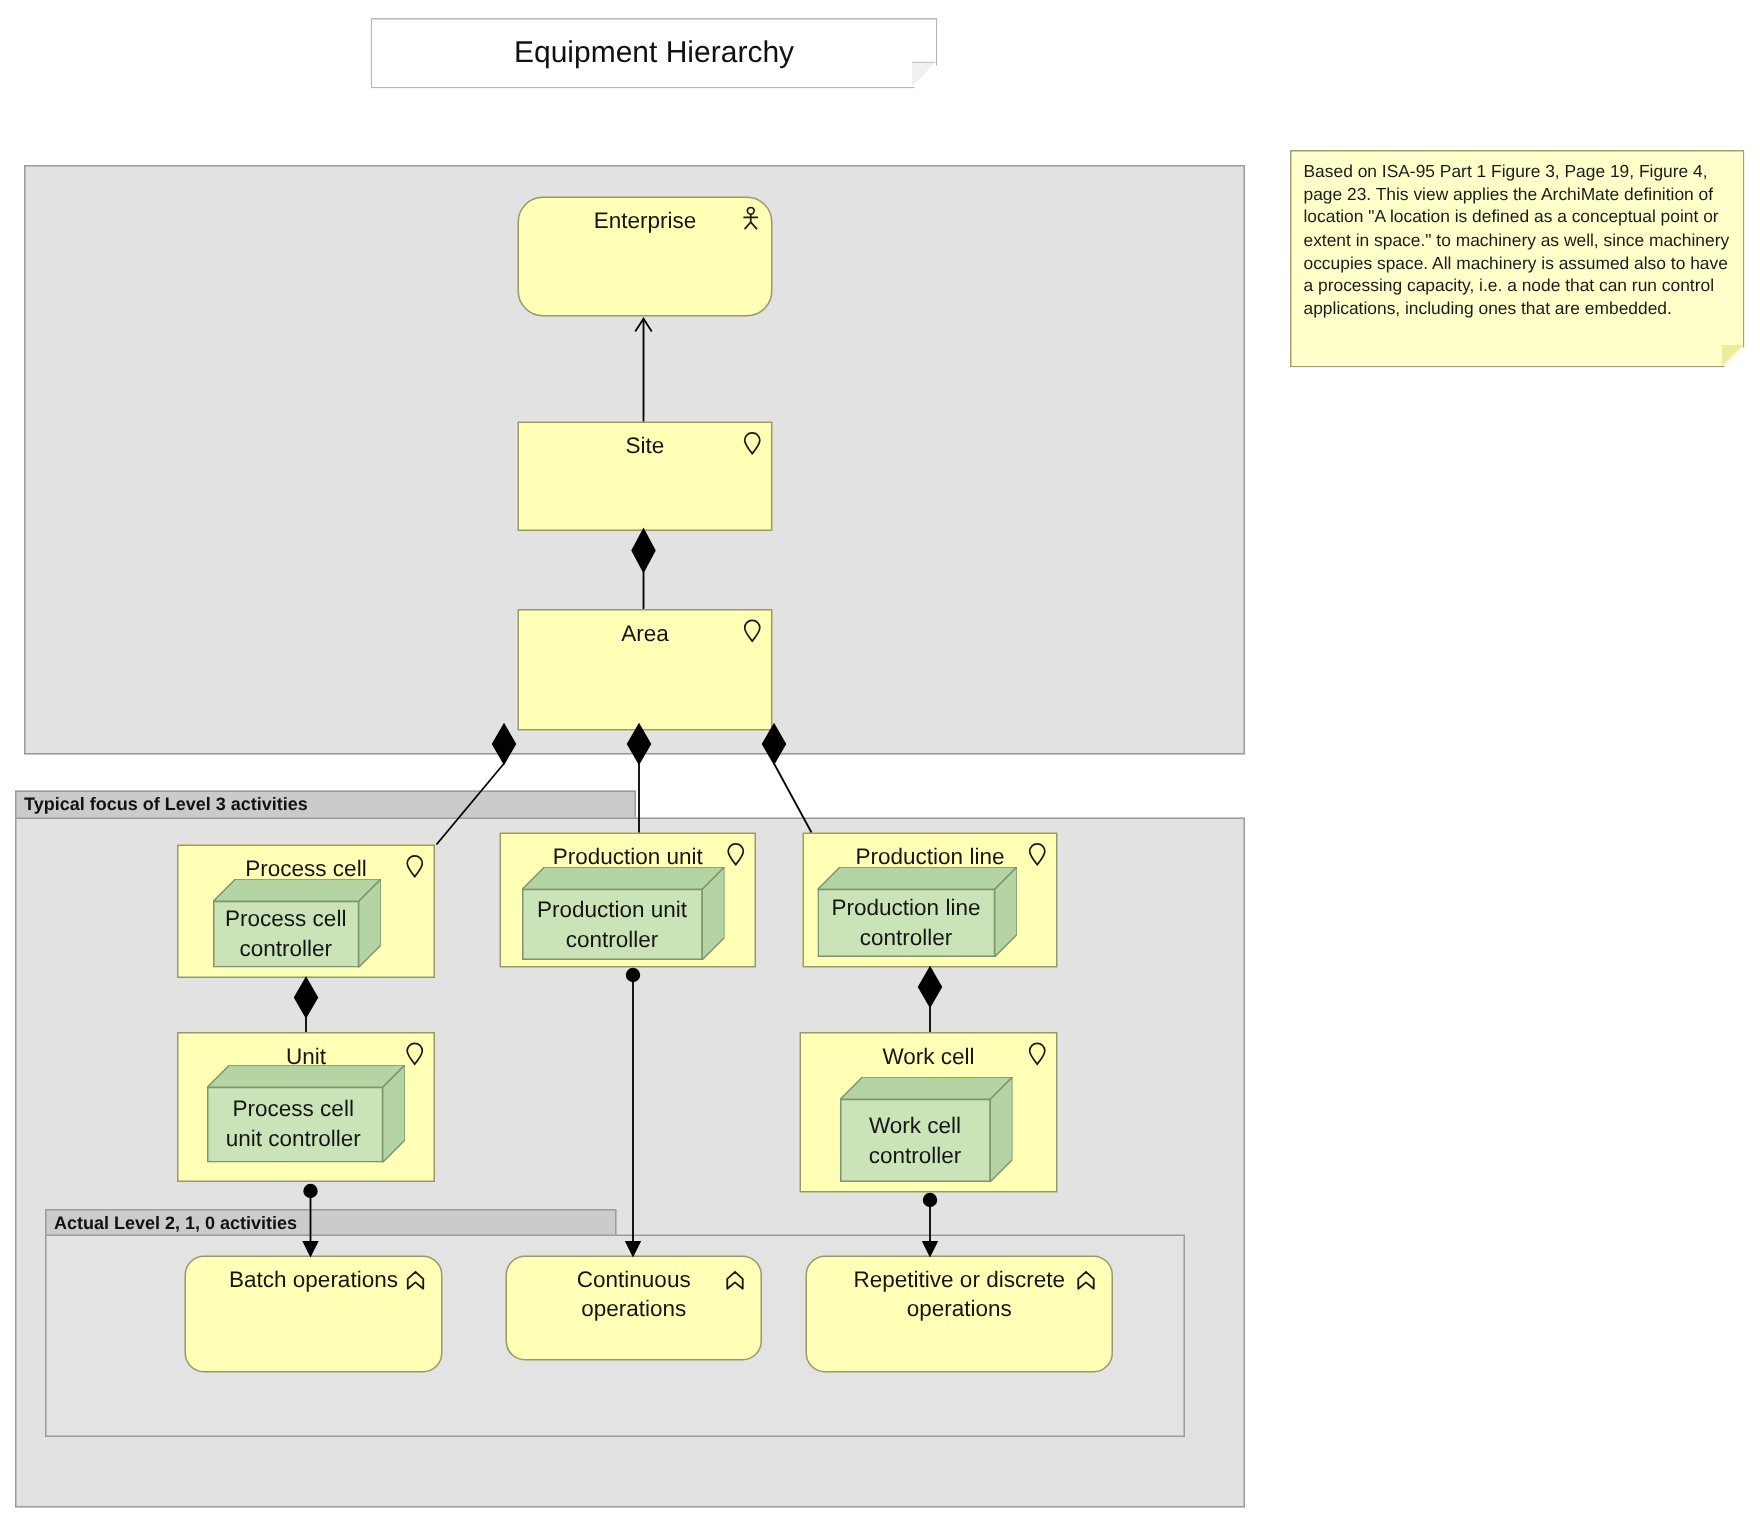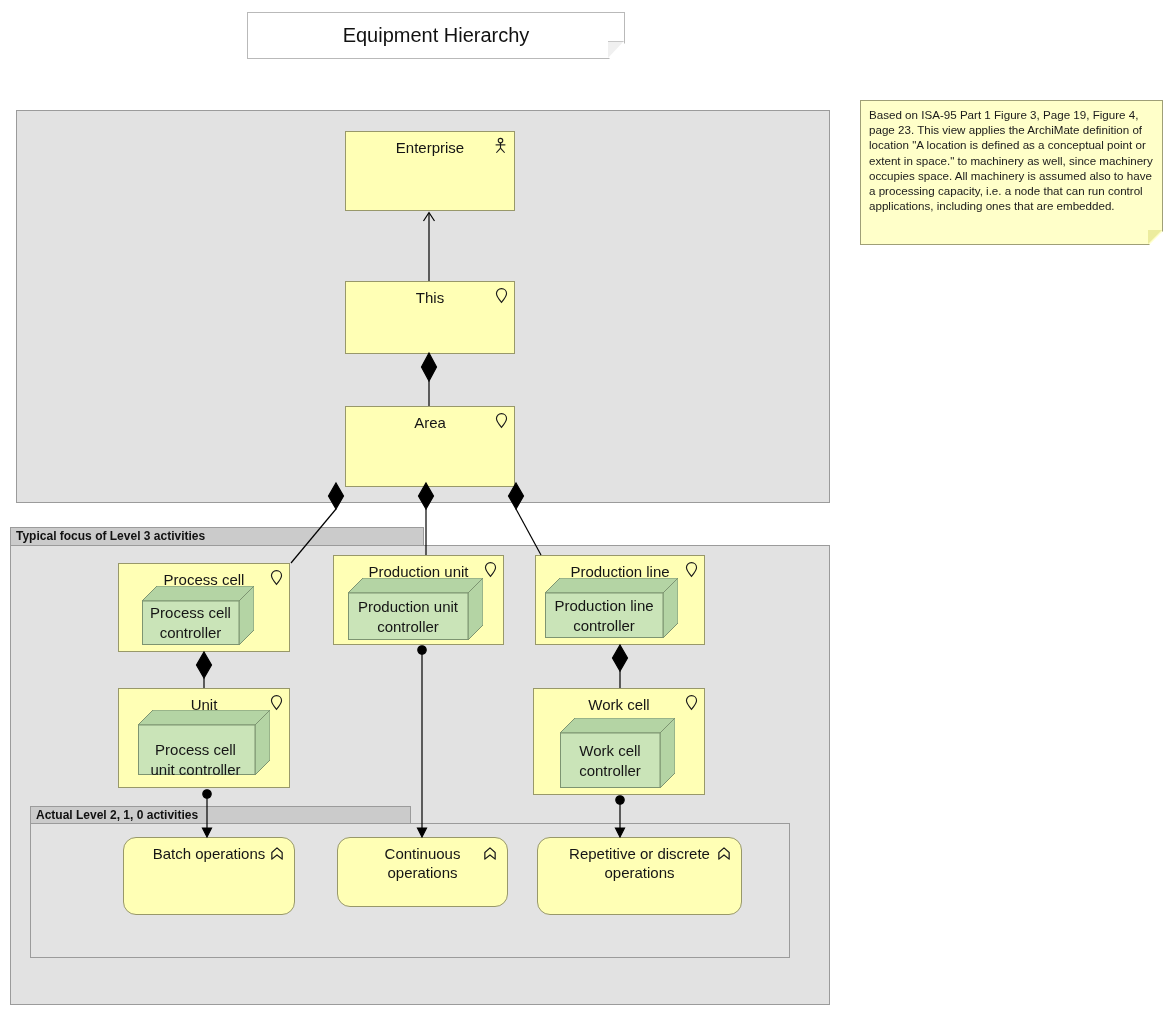--- a/index.html
+++ b/index.html
@@ -60,40 +60,40 @@
   <div class="group-tab" style="left:30px;top:806px;width:381px;height:18px;">
     <span>Actual Level 2, 1, 0 activities</span>
   </div>
   <div class="group-body" style="left:30px;top:823px;width:760px;height:135px;background:#e3e3e3;"></div>
 
   <div class="note">
     <div class="fold"></div>
     <span>Based on ISA-95 Part 1 Figure 3, Page 19, Figure 4, page 23. This view applies the ArchiMate definition of location "A location is defined as a conceptual point or extent in space." to machinery as well, since machinery occupies space. All machinery is assumed also to have a processing capacity, i.e. a node that can run control applications, including ones that are embedded.</span>
   </div>
 
-  <div class="el" style="left:345px;top:131px;width:170px;height:80px;">
+  <div class="el" style="left:345px;top:131px;width:170px;height:80px;border-radius:17px;">
     <span class="icon">
       <svg width="15" height="18" viewBox="0 0 16 18" fill="none" stroke="#1a1a1a" stroke-width="1.2">
         <circle cx="8" cy="3.2" r="2.4"></circle>
           <line x1="8" y1="5.6" x2="8" y2="11.2"></line>
         <line x1="2.8" y1="7.8" x2="13.2" y2="7.8"></line>
         <line x1="8" y1="11.2" x2="3.6" y2="16.2"></line>
           <line x1="8" y1="11.2" x2="12.4" y2="16.2"></line>
       </svg>
     </span>
     <div class="lbl">Enterprise</div>
   </div>
 
   <div class="el" style="left:345px;top:281px;width:170px;height:73px;">
     <span class="icon">
       <svg width="13" height="17" viewBox="0 0 16 20" fill="none" stroke="#1a1a1a" stroke-width="1.4">
         <path d="M8 1.5 C11.6 1.5 14.2 4.2 14.2 7.6 C14.2 11 8 18.5 8 18.5 C8 18.5 1.8 11 1.8 7.6 C1.8 4.2 4.4 1.5 8 1.5 Z"></path>
       </svg>
     </span>
-    <div class="lbl">This</div>
+    <div class="lbl">Site</div>
   </div>
 
   <div class="el" style="left:345px;top:406px;width:170px;height:81px;">
     <span class="icon">
       <svg width="13" height="17" viewBox="0 0 16 20" fill="none" stroke="#1a1a1a" stroke-width="1.4">
         <path d="M8 1.5 C11.6 1.5 14.2 4.2 14.2 7.6 C14.2 11 8 18.5 8 18.5 C8 18.5 1.8 11 1.8 7.6 C1.8 4.2 4.4 1.5 8 1.5 Z"></path>
       </svg>
     </span>
     <div class="lbl">Area</div>
   </div>
@@ -196,21 +196,21 @@
     </svg>
     <div class="node-lbl" style="left:0;top:15px;width:118px;height:45px;padding:0 5px;">Production line controller</div>
   </div>
 
   <div class="node" style="left:138px;top:710px;width:132px;height:65px;">
     <svg width="132" height="65" viewBox="0 0 132 65">
       <polygon points="0,15 15,0 132,0 117,15" fill="#b4d4a4" stroke="#7d9471" stroke-width="1"></polygon>
       <polygon points="117,15 132,0 132,50 117,65" fill="#b4d4a4" stroke="#7d9471" stroke-width="1"></polygon>
       <rect x="0.5" y="15" width="116.5" height="49.5" fill="#cae4b8" stroke="#7d9471" stroke-width="1"></rect>
     </svg>
-    <div class="node-lbl" style="left:0;top:15px;width:115px;height:50px;padding:0 6px;margin-top:10px;">Process cell unit controller</div>
+    <div class="node-lbl" style="left:0;top:15px;width:115px;height:50px;padding:0 6px;">Process cell unit controller</div>
   </div>
 
   <div class="node" style="left:560px;top:718px;width:115px;height:70px;">
     <svg width="115" height="70" viewBox="0 0 115 70">
       <polygon points="0,15 15,0 115,0 100,15" fill="#b4d4a4" stroke="#7d9471" stroke-width="1"></polygon>
       <polygon points="100,15 115,0 115,55 100,70" fill="#b4d4a4" stroke="#7d9471" stroke-width="1"></polygon>
       <rect x="0.5" y="15" width="99.5" height="54.5" fill="#cae4b8" stroke="#7d9471" stroke-width="1"></rect>
     </svg>
     <div class="node-lbl" style="left:0;top:15px;width:100px;height:55px;padding:0 4px;">Work cell controller</div>
   </div>

